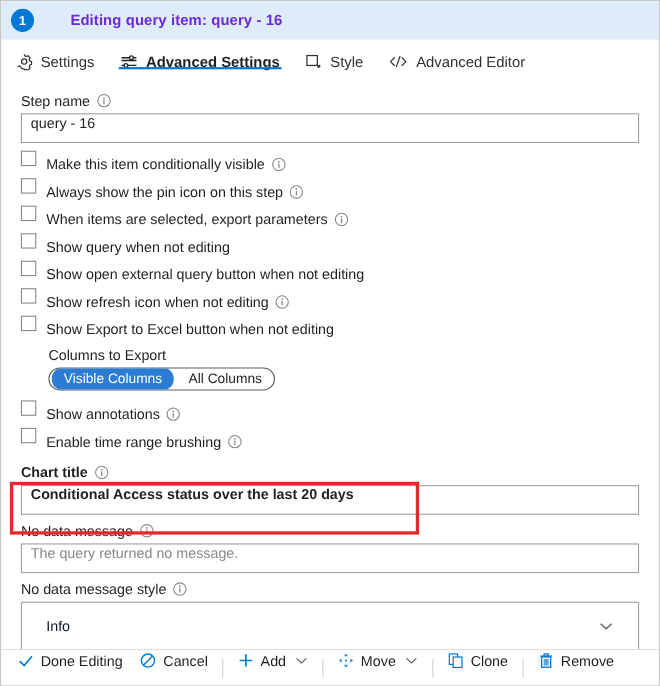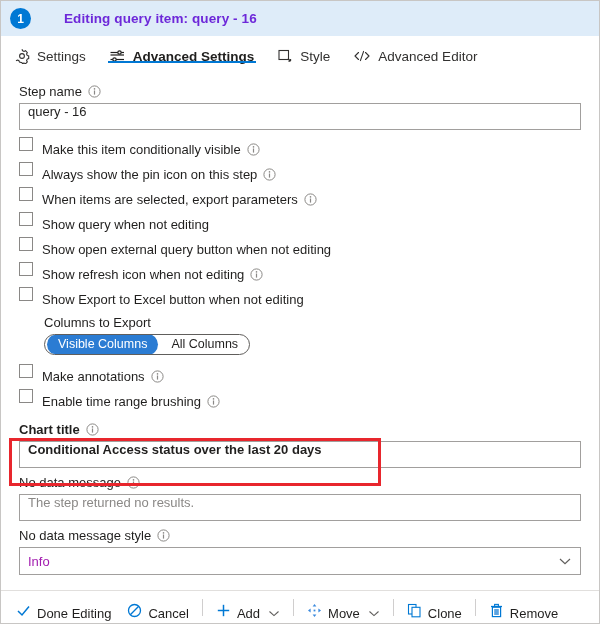--- a/index.html
+++ b/index.html
@@ -176,29 +176,29 @@
     background: #2b7cd3;
     color: #ffffff;
     margin: -1px 2px;
     height: 21px;
     line-height: 21px;
     border-radius: 11px;
   }
 
   
   .selectbox {
-    height: 28px;
+    height: 44px;
     border: 1px solid #a19f9d;
     background: #ffffff;
     font-size: 13px;
-    color: #a21caf;
+    color: #0f172a;
     display: flex;
     align-items: center;
     justify-content: space-between;
-    padding: 0 8px;
+    padding: 0 22px;
     box-sizing: border-box;
   }
 
   
   .redbox {
     position: absolute;
     border: 3px solid #e8262d;
     box-sizing: border-box;
     pointer-events: none;
   }
@@ -212,21 +212,21 @@
     height: 33px;
     border-top: 1px solid #e1dfdd;
     display: flex;
     align-items: center;
     padding-left: 7px;
     background: #ffffff;
     box-sizing: border-box;
   }
   .cmd {
     display: flex;
-    align-items: flex-end;
+    align-items: flex-start;
     gap: 6px;
     height: 28px;
     padding: 0 8px;
     font-size: 13px;
     color: #201f1e;
     cursor: pointer;
     white-space: nowrap;
   }
   .cmd .chev { margin-left: 2px; }
   .cmd-sep {
@@ -405,21 +405,21 @@
           <span class="pill-opt selected">Visible Columns</span>
           <span class="pill-opt">All Columns</span>
         </div>
       </div>
     </div>
 
     <div class="row-group" style="margin-top:9px;">
       <div class="cb-row">
         <span class="cb-box"></span>
         <span class="cb-label">
-          <span>Make annotations</span>
+          <span>Show annotations</span>
           <span class="info-icon">
             <svg width="13" height="13" viewBox="0 0 13 13">
                 <circle cx="6.5" cy="6.5" r="5.6" fill="none" stroke="#8a8886" stroke-width="1"></circle>
                 <circle cx="6.5" cy="3.9" r="0.8" fill="#8a8886"></circle>
                 <rect x="5.9" y="5.5" width="1.2" height="4.1" fill="#8a8886"></rect>
               </svg>
           </span>
         </span>
       </div>
       <div class="cb-row">
@@ -458,21 +458,21 @@
         <span>No data message</span>
         <span class="info-icon">
           <svg width="13" height="13" viewBox="0 0 13 13">
               <circle cx="6.5" cy="6.5" r="5.6" fill="none" stroke="#8a8886" stroke-width="1"></circle>
               <circle cx="6.5" cy="3.9" r="0.8" fill="#8a8886"></circle>
               <rect x="5.9" y="5.5" width="1.2" height="4.1" fill="#8a8886"></rect>
             </svg>
         </span>
       </div>
       <div class="txtbox placeholder">
-        <span>The step returned no results.</span>
+        <span>The query returned no message.</span>
       </div>
     </div>
 
     <div class="row-group" style="margin-top:7px;">
       <div class="field-label">
         <span>No data message style</span>
         <span class="info-icon">
           <svg width="13" height="13" viewBox="0 0 13 13">
               <circle cx="6.5" cy="6.5" r="5.6" fill="none" stroke="#8a8886" stroke-width="1"></circle>
               <circle cx="6.5" cy="3.9" r="0.8" fill="#8a8886"></circle>

